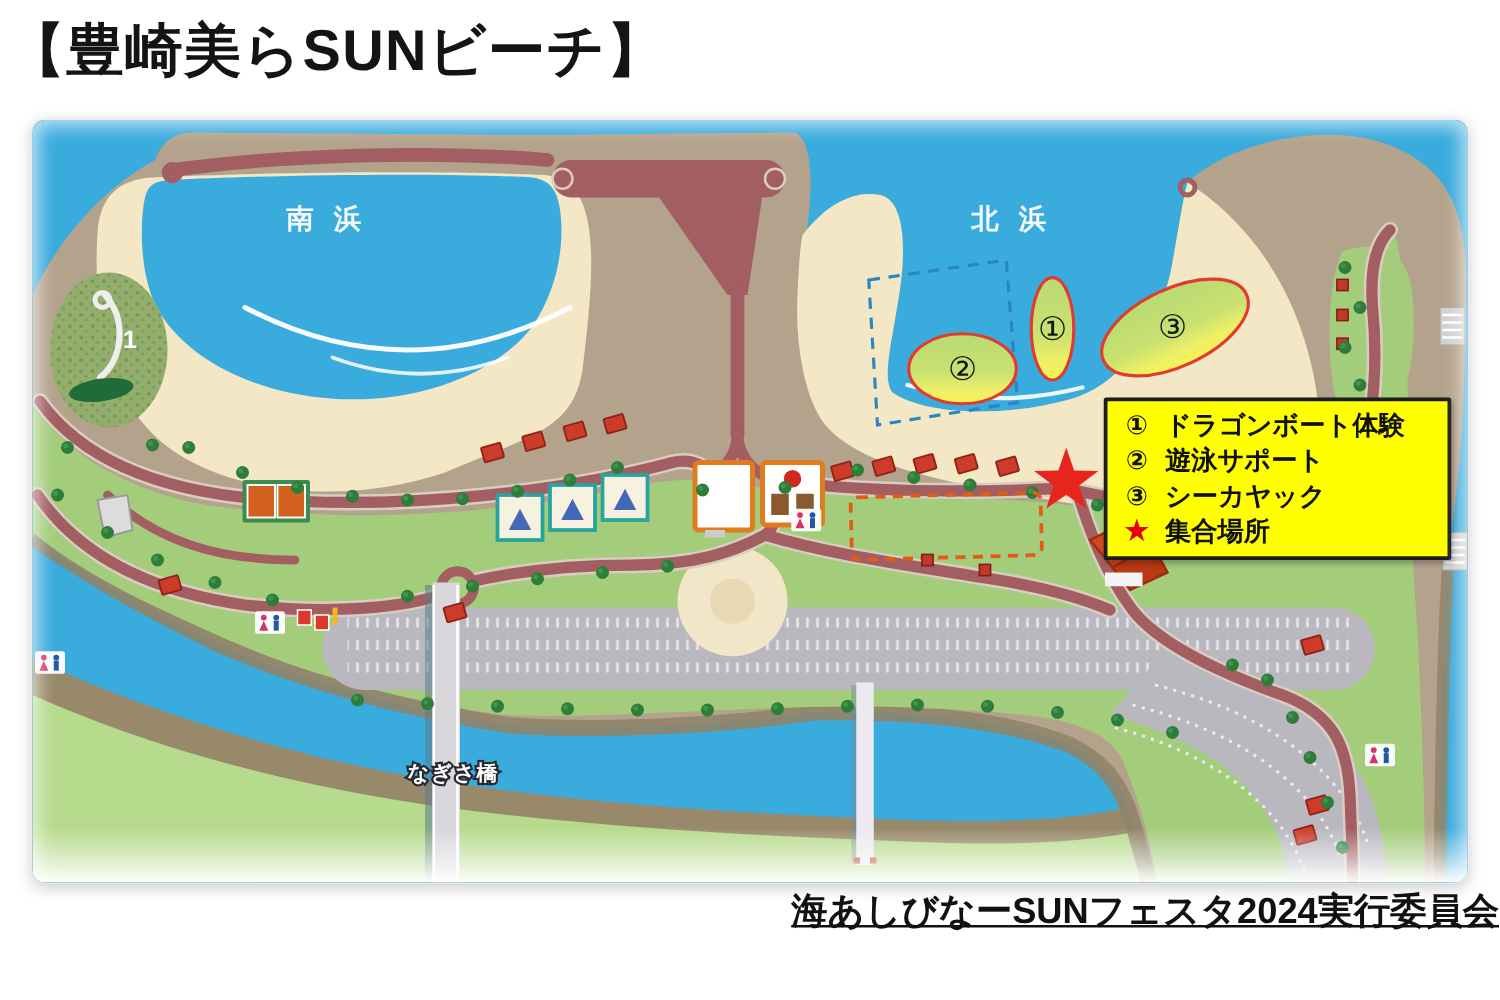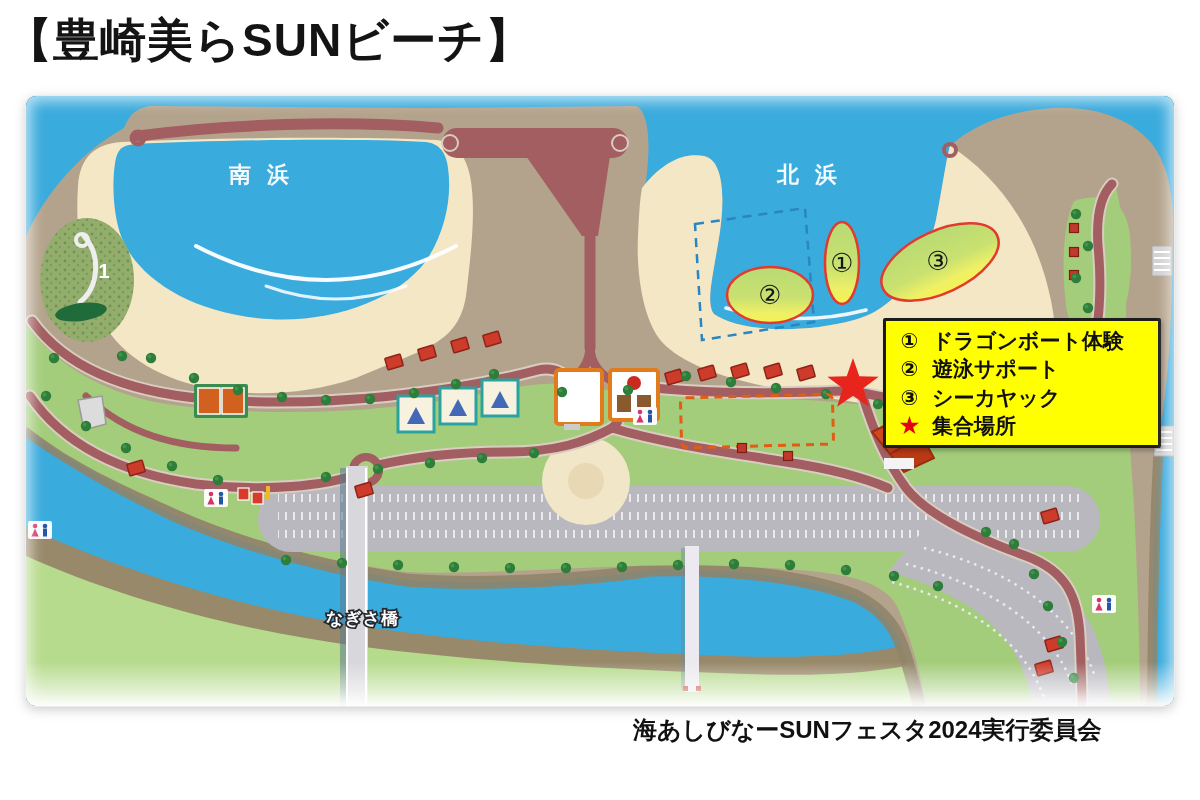--- a/index.html
+++ b/index.html
@@ -12,22 +12,22 @@
   .map svg{display:block;}
   .map .edge-glow{position:absolute;inset:0;border-radius:10px;pointer-events:none;
     box-shadow:inset 0 0 14px 5px rgba(255,255,255,.65);}
   .legend{position:absolute;left:857px;top:222px;width:252px;height:114px;background:#ffff00;
     border:3px solid #1c1c1c;border-radius:2px;padding:5px 10px;display:flex;flex-direction:column;
     justify-content:space-around;box-shadow:2px 3px 4px rgba(0,0,0,.25);}
   .legend-row{display:flex;align-items:center;gap:9px;font-size:21px;font-weight:bold;color:#101010;
     line-height:27px;white-space:nowrap;}
   .legend-sym{width:27px;text-align:center;flex:0 0 auto;}
   .legend-sym.star{color:#e60012;font-size:25px;}
-  .credits{position:absolute;left:633px;top:712px;font-size:24px;font-weight:bold;color:#111;
-    line-height:35px;}
+  .credits{position:absolute;left:633px;top:712px;font-size:29px;font-weight:bold;color:#111;
+    line-height:35px;text-decoration:underline;}
   
   text{font-family:"Liberation Sans","DejaVu Sans",sans-serif;}
   .sea-label{fill:#ffffff;font-size:22px;font-weight:bold;letter-spacing:16px;opacity:.95;}
   .bridge-label{fill:#ffffff;font-size:17px;font-weight:bold;stroke:#26282e;stroke-width:3.5px;
     paint-order:stroke;letter-spacing:1px;}
   .marker-num{fill:#151515;font-size:26px;}
   .garden-num{fill:#ffffff;font-size:20px;font-weight:bold;}
 </style>
 </head>
 <body>

